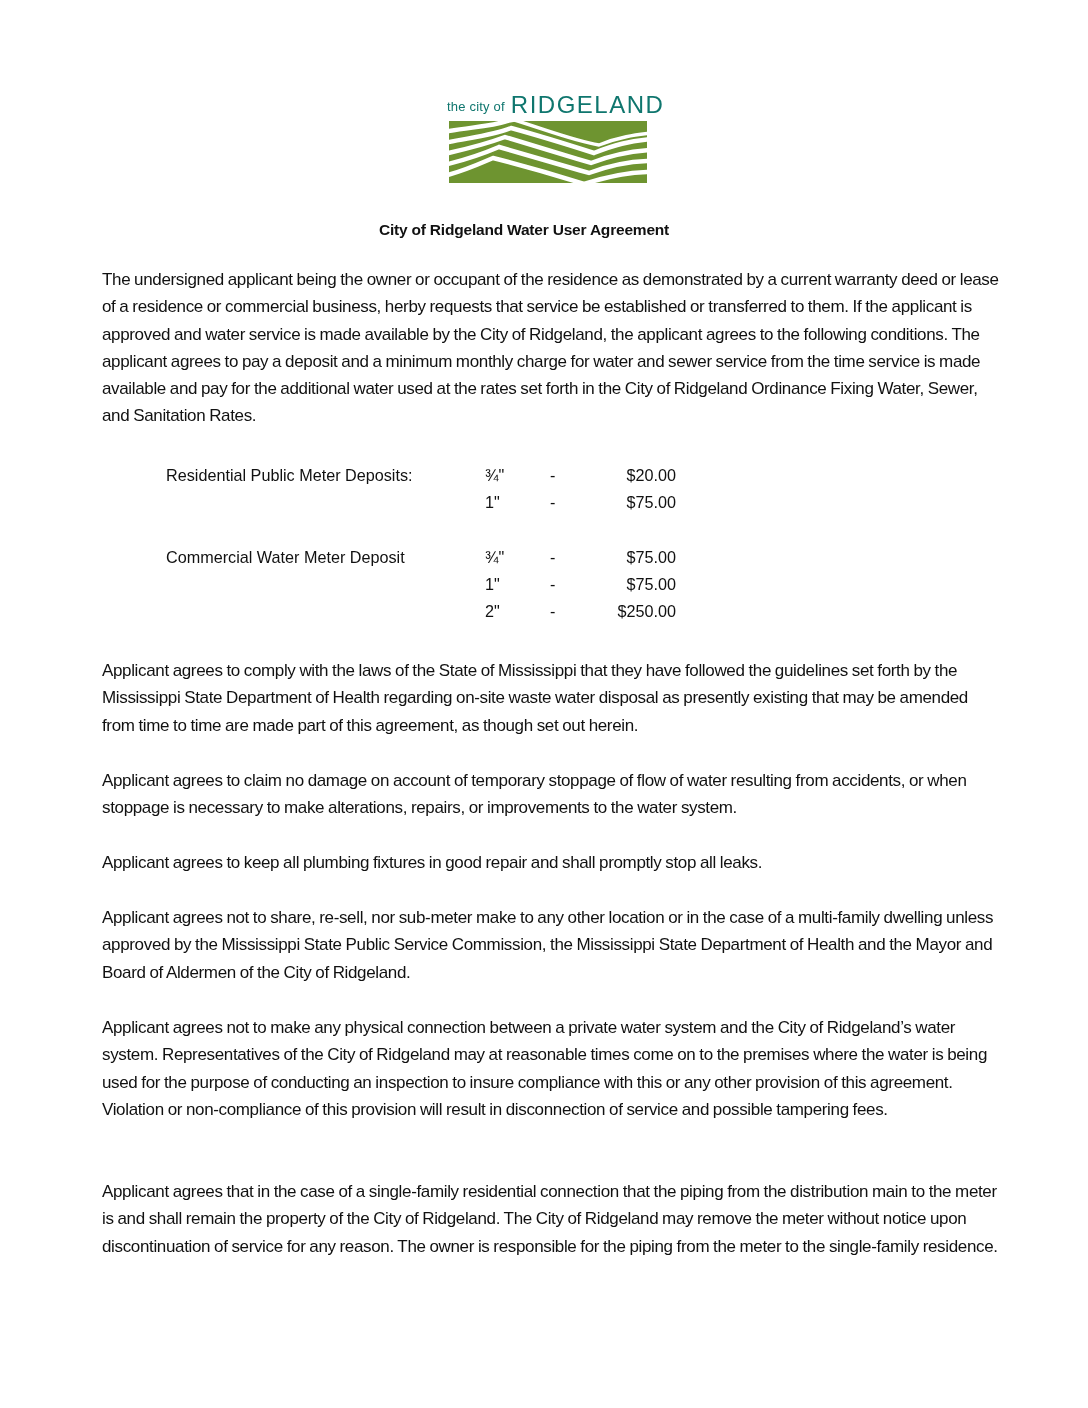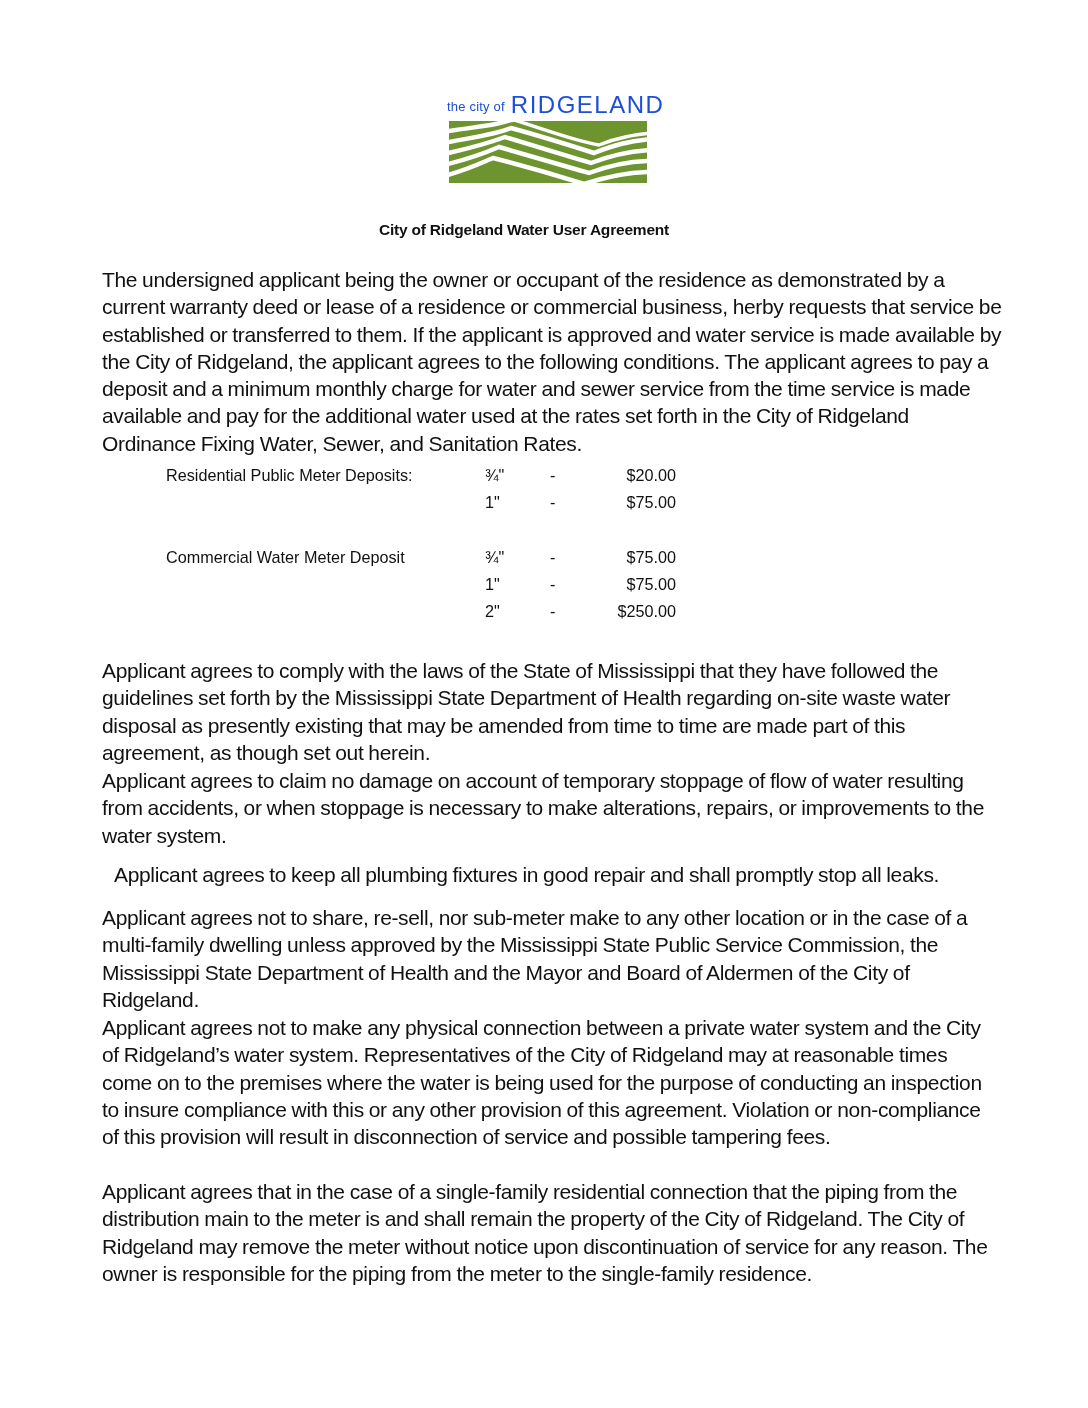--- a/index.html
+++ b/index.html
@@ -5,33 +5,33 @@
     html, body { margin: 0; padding: 0; background: #ffffff; }
     body {
       width: 1088px; height: 1408px; position: relative; overflow: hidden;
       font-family: "Liberation Sans", "DejaVu Sans", sans-serif;
       color: #111;
     }
     .logo { position: absolute; left: 447px; top: 92px; width: 202px; height: 93px; }
     .logo-text {
       position: absolute; left: 0; top: 0; width: 202px; height: 24px;
       display: flex; align-items: flex-end; justify-content: flex-start;
-      color: #1d4ed8; white-space: nowrap;
+      color: #0f766e; white-space: nowrap;
     }
     .logo-small { font-size: 13px; letter-spacing: 0.2px; margin-right: 6px; margin-bottom: 2px; }
     .logo-big { font-size: 24px; letter-spacing: 1.5px; line-height: 22px; margin-top: 24px; }
     .logo-art { position: absolute; left: 2px; top: 29px; width: 198px; height: 62px; }
 
     .title {
       position: absolute; left: 0; width: 1048px; top: 221px;
       text-align: center; font-weight: bold; font-size: 15.5px; letter-spacing: -0.2px;
     }
     .para {
       position: absolute; left: 102px; width: 900px;
-      font-size: 21px; line-height: 27.3px; letter-spacing: -0.35px; word-spacing: -0.5px;
+      font-size: 17px; line-height: 27.3px; letter-spacing: -0.35px; word-spacing: -0.5px;
     }
     .deposits { position: absolute; left: 166px; top: 466px; font-size: 16.2px; }
     .dep-row { position: absolute; white-space: nowrap; height: 27px; }
     .dep-label { position: absolute; left: 0; }
     .dep-size { position: absolute; left: 319px; }
     .dep-dash { position: absolute; left: 384px; }
     .dep-amt { position: absolute; left: 430px; width: 80px; text-align: right; }
   </style>
 </head>
 <body>
@@ -83,16 +83,16 @@
   </div>
   <div class="dep-row" style="top:136px;">
     <span class="dep-size">2"</span>
     <span class="dep-dash">-</span>
     <span class="dep-amt">$250.00</span>
   </div>
 </div>
 
 <p class="para" style="top:657px; margin:0;">Applicant agrees to comply with the laws of the State of Mississippi that they have  followed the guidelines set forth by the Mississippi State Department of Health regarding on-site waste water disposal as presently existing that may be amended from time to time are made part of this agreement, as though set out herein.</p>
 <p class="para" style="top:767px; margin:0;">Applicant agrees to claim no damage on account of temporary stoppage of flow of water resulting from accidents, or when stoppage is necessary to make alterations, repairs, or improvements to the water system.</p>
-<p class="para" style="top:849px; margin:12px;">Applicant agrees to keep all plumbing fixtures in good repair and shall promptly stop all leaks.</p>
+<p class="para" style="top:849px; margin:0;">Applicant agrees to keep all plumbing fixtures in good repair and shall promptly stop all leaks.</p>
 <p class="para" style="top:904px; margin:0;">Applicant agrees not to share, re-sell, nor sub-meter make to any other location or in the case of a multi-family dwelling unless approved by the Mississippi State Public Service Commission, the Mississippi State Department of Health and the Mayor and Board of Aldermen of the City of Ridgeland.</p>
 <p class="para" style="top:1014px; margin:0;">Applicant agrees not to make any physical connection between a private water system and the City of Ridgeland’s water system. Representatives of the City of Ridgeland may at reasonable times come on to the premises where the water is being used for the purpose of conducting an inspection to insure compliance with this or any other provision of this agreement.  Violation or non-compliance of this provision will result in disconnection of service and possible tampering fees.</p>
 <p class="para" style="top:1178px; margin:0;">Applicant agrees that in the case of a single-family residential connection that the piping from the distribution main to the meter is and shall remain the property of the City of Ridgeland.  The City of Ridgeland may remove the meter without notice upon discontinuation of service for any reason.  The owner is responsible for the piping from the meter to the single-family residence.</p>
 
 </body></html>

